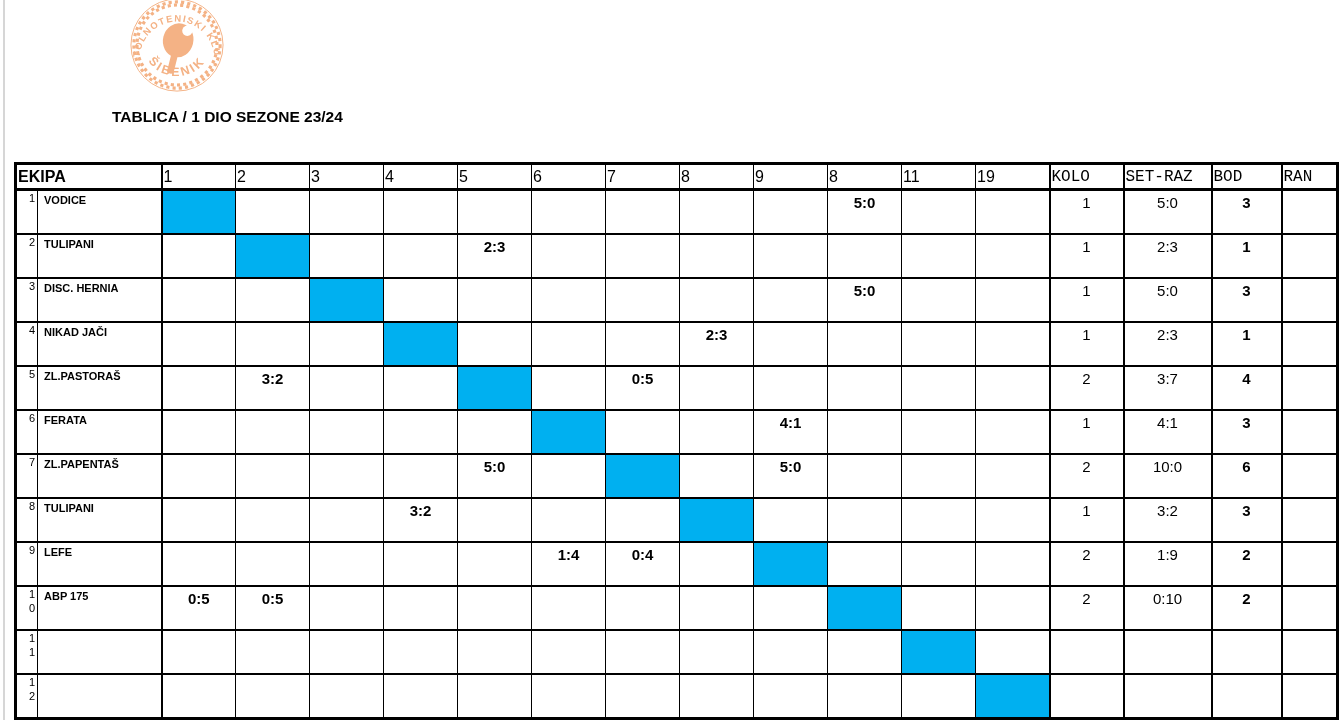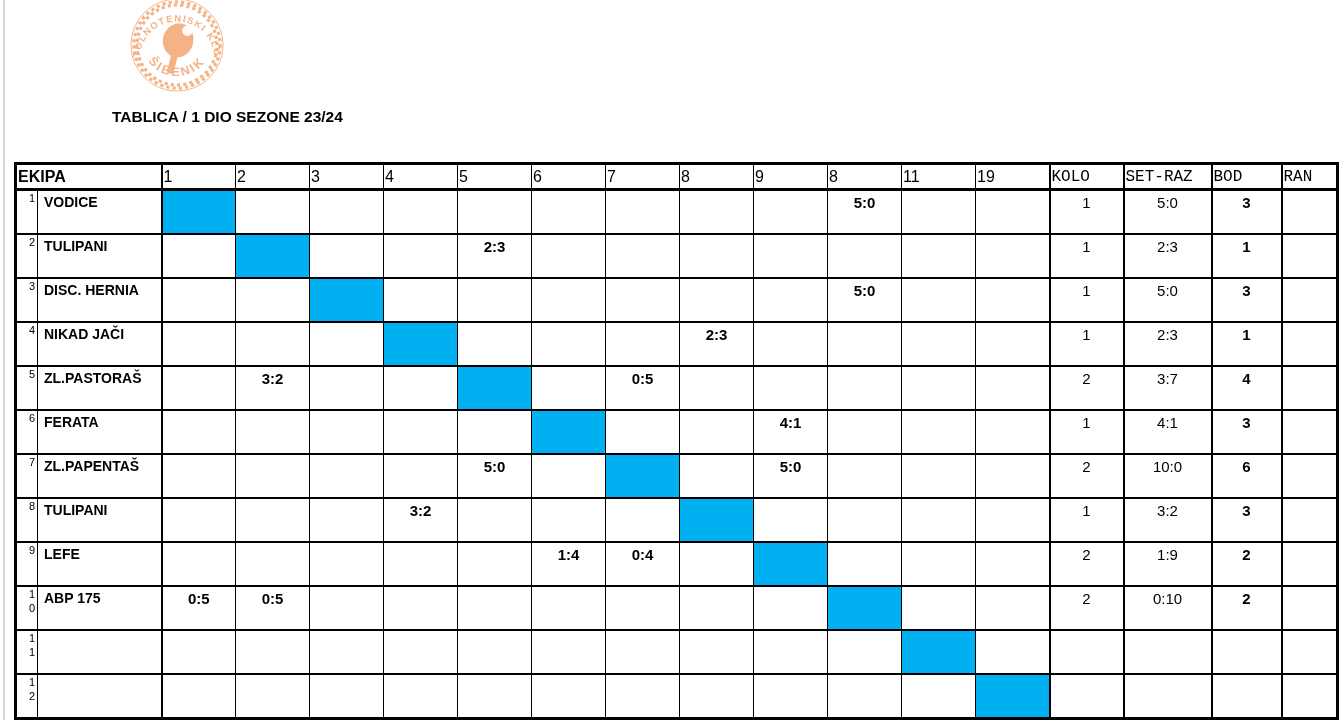--- a/index.html
+++ b/index.html
@@ -21,21 +21,21 @@
     height:36px;font-size:17.5px;font-weight:700;text-align:center;vertical-align:middle;
     border-bottom-width:3px;letter-spacing:0.2px;
   }
   tr.header-row td{
     height:21px;font-size:16px;text-align:left;vertical-align:middle;border-bottom-width:3px;
   }
   td.hteam{font-weight:700;font-size:12.5px;}
   td.hstat{font-size:13px;font-family:Liberation Mono, monospace;}
   tbody td{height:38px;vertical-align:top;background:#fff;}
   .cnum{font-size:11px;text-align:right;padding:1px 2px 0 0;line-height:1.25;}
-  .cteam{font-weight:700;font-size:14px;padding:3px 12px 0 6px;white-space:nowrap;}
+  .cteam{font-weight:700;font-size:11px;padding:3px 12px 0 6px;white-space:nowrap;}
   .cgrid{font-weight:700;font-size:15px;text-align:center;padding-top:3px;}
   .ckolo,.csr{font-size:15px;text-align:center;padding-top:3px;}
   .cbod{font-weight:700;font-size:15px;text-align:center;padding-top:3px;}
   .cran{font-size:15px;text-align:center;padding-top:3px;}
   .bl2{border-left-width:2.5px;}
 </style>
 </head>
 <body>
 
 <div class="page-edge"></div>

